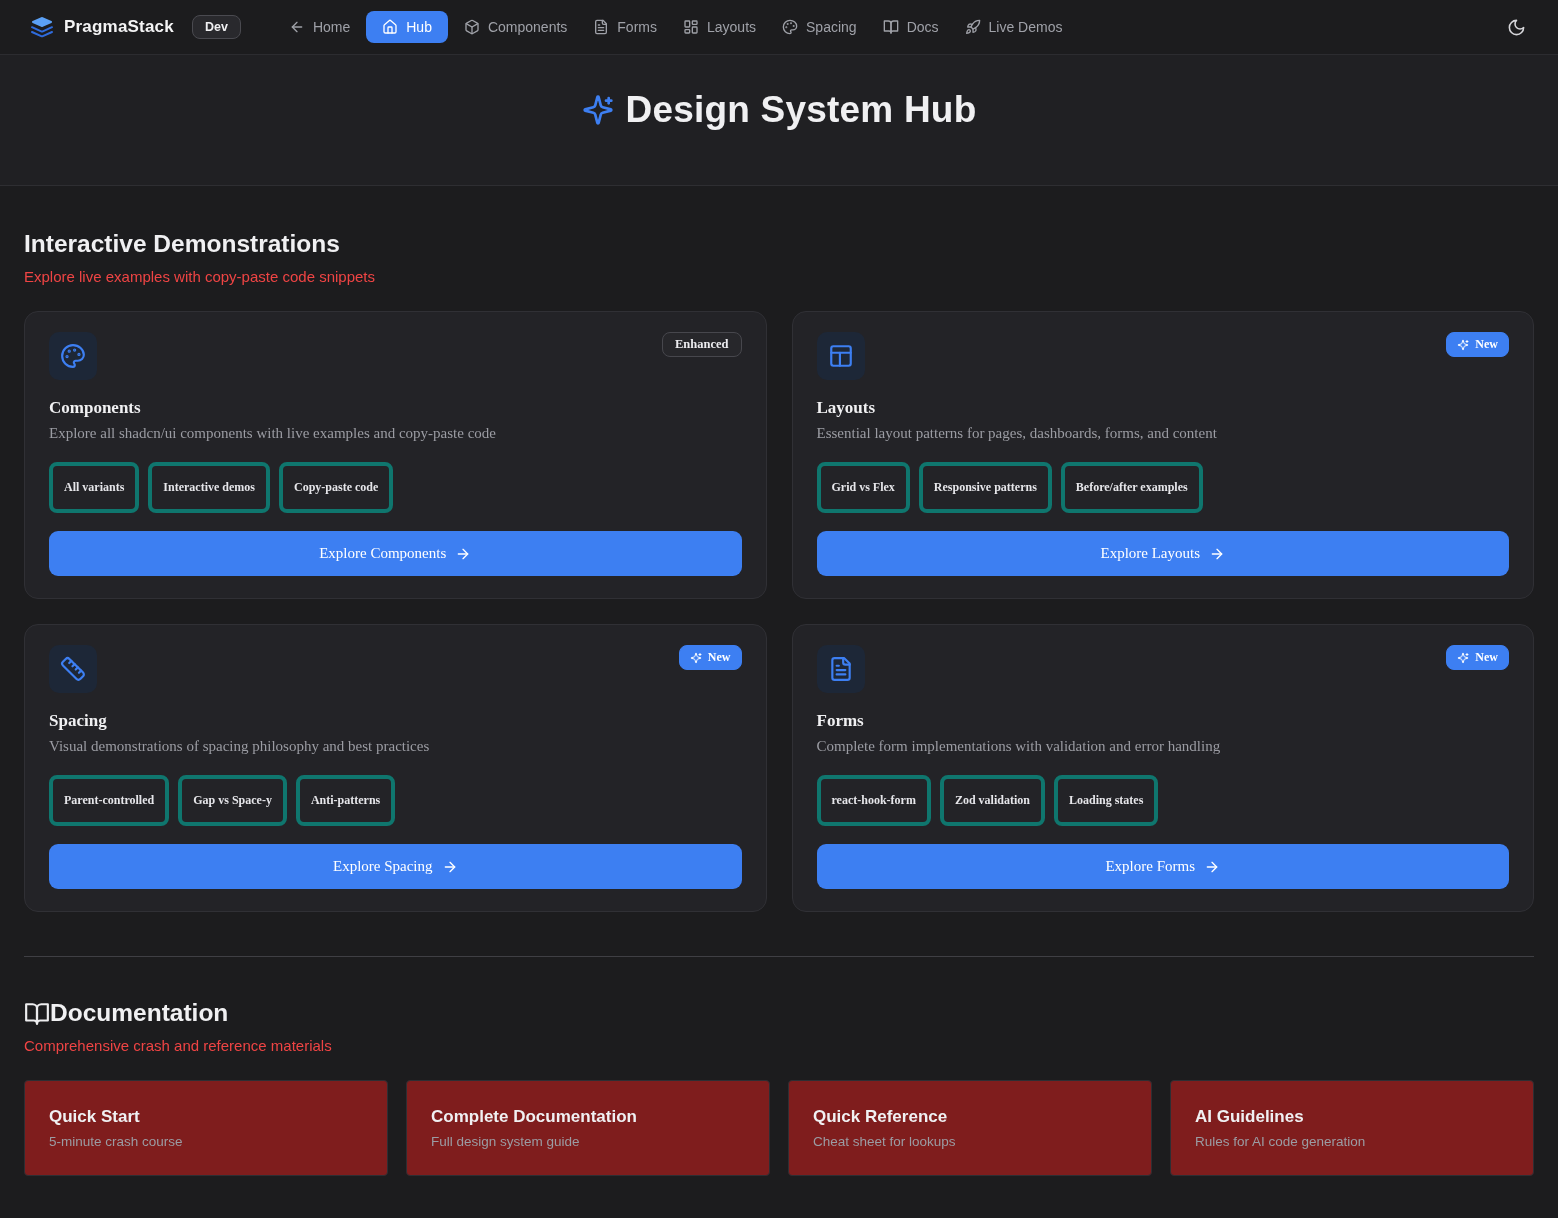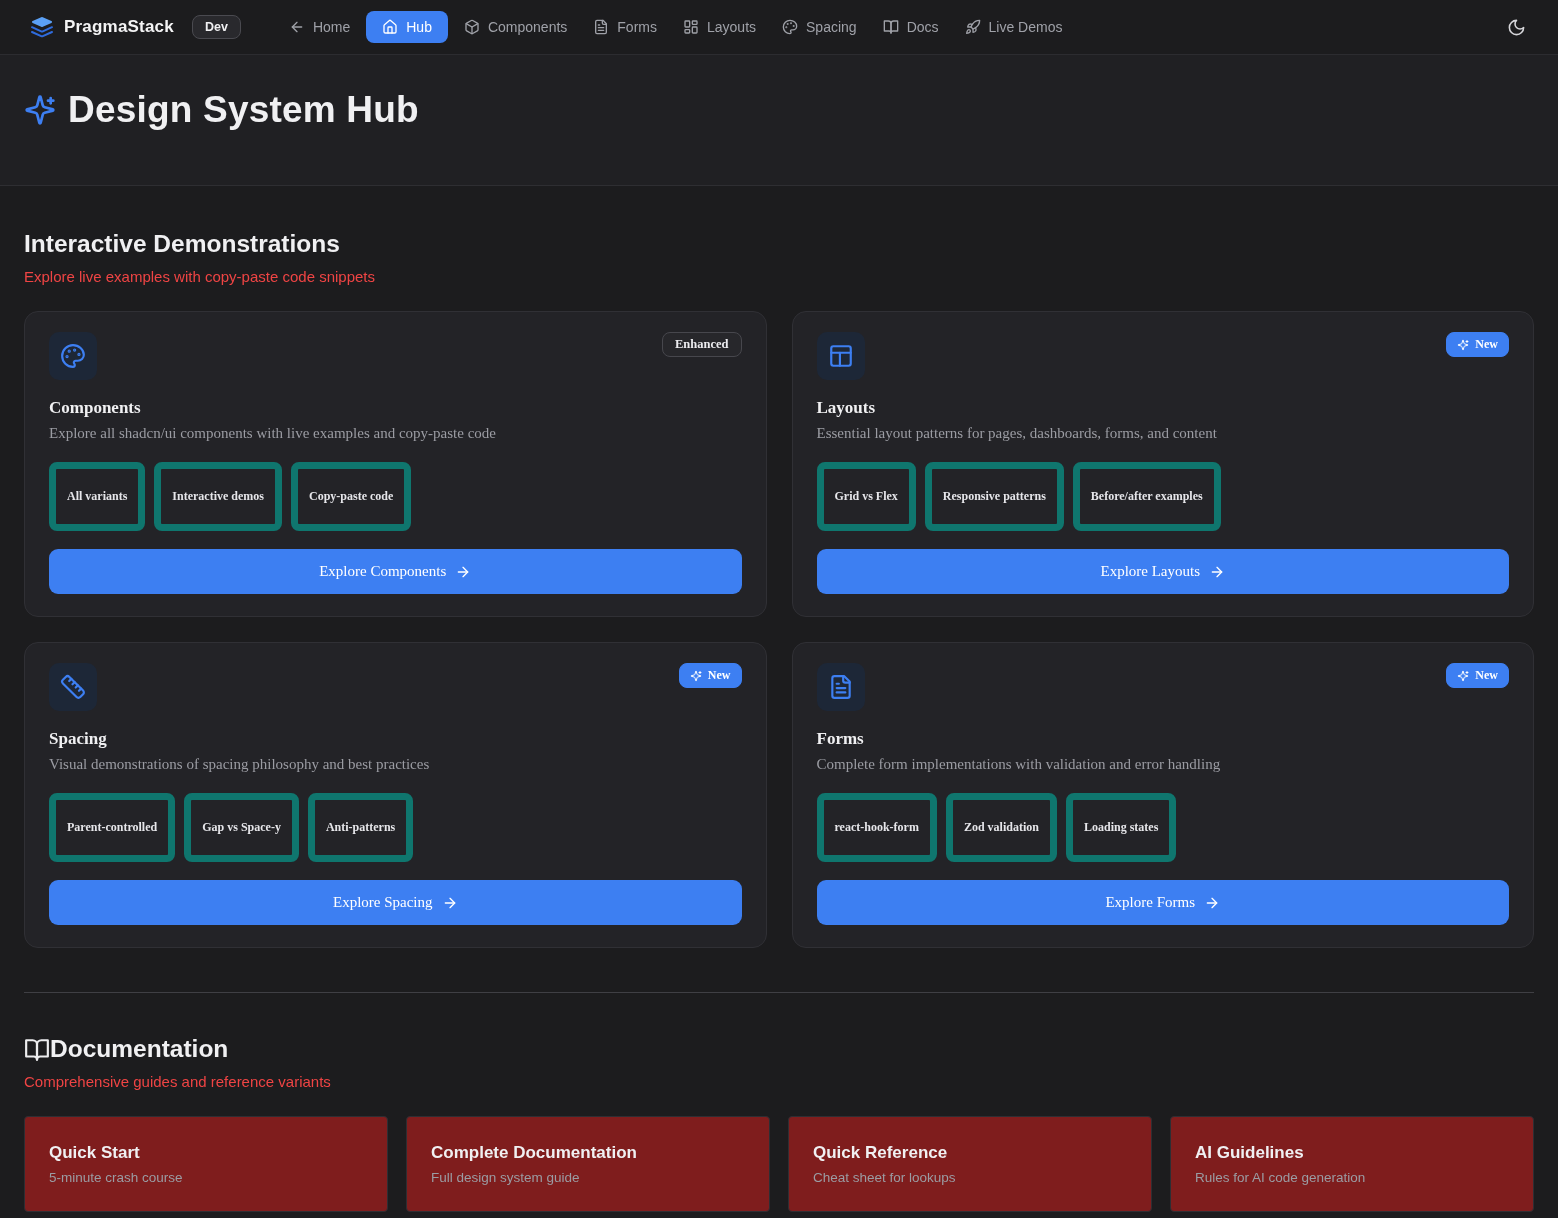--- a/index.html
+++ b/index.html
@@ -31,21 +31,21 @@
   }
   .nav-item svg { stroke:#9fa1a8; }
   .nav-item.active { background:#3d7ff2; color:#ffffff; padding:8px 16px; }
   .nav-item.active svg { stroke:#ffffff; }
   .theme-toggle {
     background:transparent; border:none; cursor:pointer; padding:8px; border-radius:8px;
   }
 
   
   .hero { background:#202023; border-bottom:1px solid #2e2e32; padding:34px 24px 54px; }
-  .hero-title-row { display:flex; align-items:center; gap:12px; }
+  .hero-title-row { display:flex; align-items:center; gap:12px;justify-content:center; }
   .hero-title { font-size:37px; font-weight:700; color:#f0f0f2; letter-spacing:.2px; }
   .hero-desc { margin-top:18px; max-width:745px; font-size:17.5px; line-height:1.62; color:#a6a7ad; }
 
   
   .main { padding:0 24px 26px; background:#1c1c1e; }
   .section-demos { padding-top:44px; }
   .section-h2 { font-size:24.5px; font-weight:700; color:#f0f0f2; }
   .section-sub { margin-top:10px; font-size:15px; color:#ef4444; }
   .heading-row { display:flex; align-items:flex-end; gap:0; }
   .heading-row svg { stroke:#ededef; }
@@ -68,21 +68,21 @@
   .badge-primary {
     display:flex; align-items:center; gap:6px;
     background:#3d7ff2; color:#ffffff; border:1px solid #3d7ff2;
     font-size:12px; font-weight:700; border-radius:8px; padding:4px 10px;
   }
   .badge-primary svg { stroke:#ffffff; }
   .card-title { margin-top:18px; font-size:17px; font-weight:700; color:#f0f0f2; }
   .card-desc { margin-top:7px; font-size:15px; color:#9b9ca3; }
   .tag-row { margin-top:20px; display:flex; gap:9px; flex-wrap:wrap; }
   .tag {
-    border:7px solid #0f766e; border-radius:8px; padding:20px 11px;
+    border:4px solid #0f766e; border-radius:8px; padding:14px 11px;
     font-size:12px; font-weight:700; color:#e6e6ea; background:transparent;
   }
   .explore-btn {
     margin-top:18px; height:45px; width:100%;
     background:#3d7ff2; border:none; border-radius:9px; cursor:pointer;
     display:flex; align-items:center; justify-content:center; gap:9px;
     color:#ffffff; font-size:15px; font-weight:500; font-family:inherit;
   }
   .explore-btn svg { stroke:#ffffff; }
 
@@ -387,21 +387,21 @@
   <section class="section-docs">
     <div class="heading-row">
       <span>
         <svg width="26" height="26" viewBox="0 0 24 24" fill="none" stroke-width="2" stroke-linecap="round" stroke-linejoin="round">
             <path d="M2 3h6a4 4 0 0 1 4 4v14a3 3 0 0 0-3-3H2z"></path>
             <path d="M22 3h-6a4 4 0 0 0-4 4v14a3 3 0 0 1 3-3h7z"></path>
           </svg>
       </span>
       <h2 class="section-h2">Documentation</h2>
     </div>
-    <p class="section-sub">Comprehensive guides and reference variants</p>
+    <p class="section-sub">Comprehensive crash and reference materials</p>
 
     <div class="docs-grid">
       <div class="doc-card">
         <div class="doc-title">Quick Start</div>
         <div class="doc-sub">5-minute crash course</div>
       </div>
       <div class="doc-card">
         <div class="doc-title">Complete Documentation</div>
         <div class="doc-sub">Full design system guide</div>
       </div>

